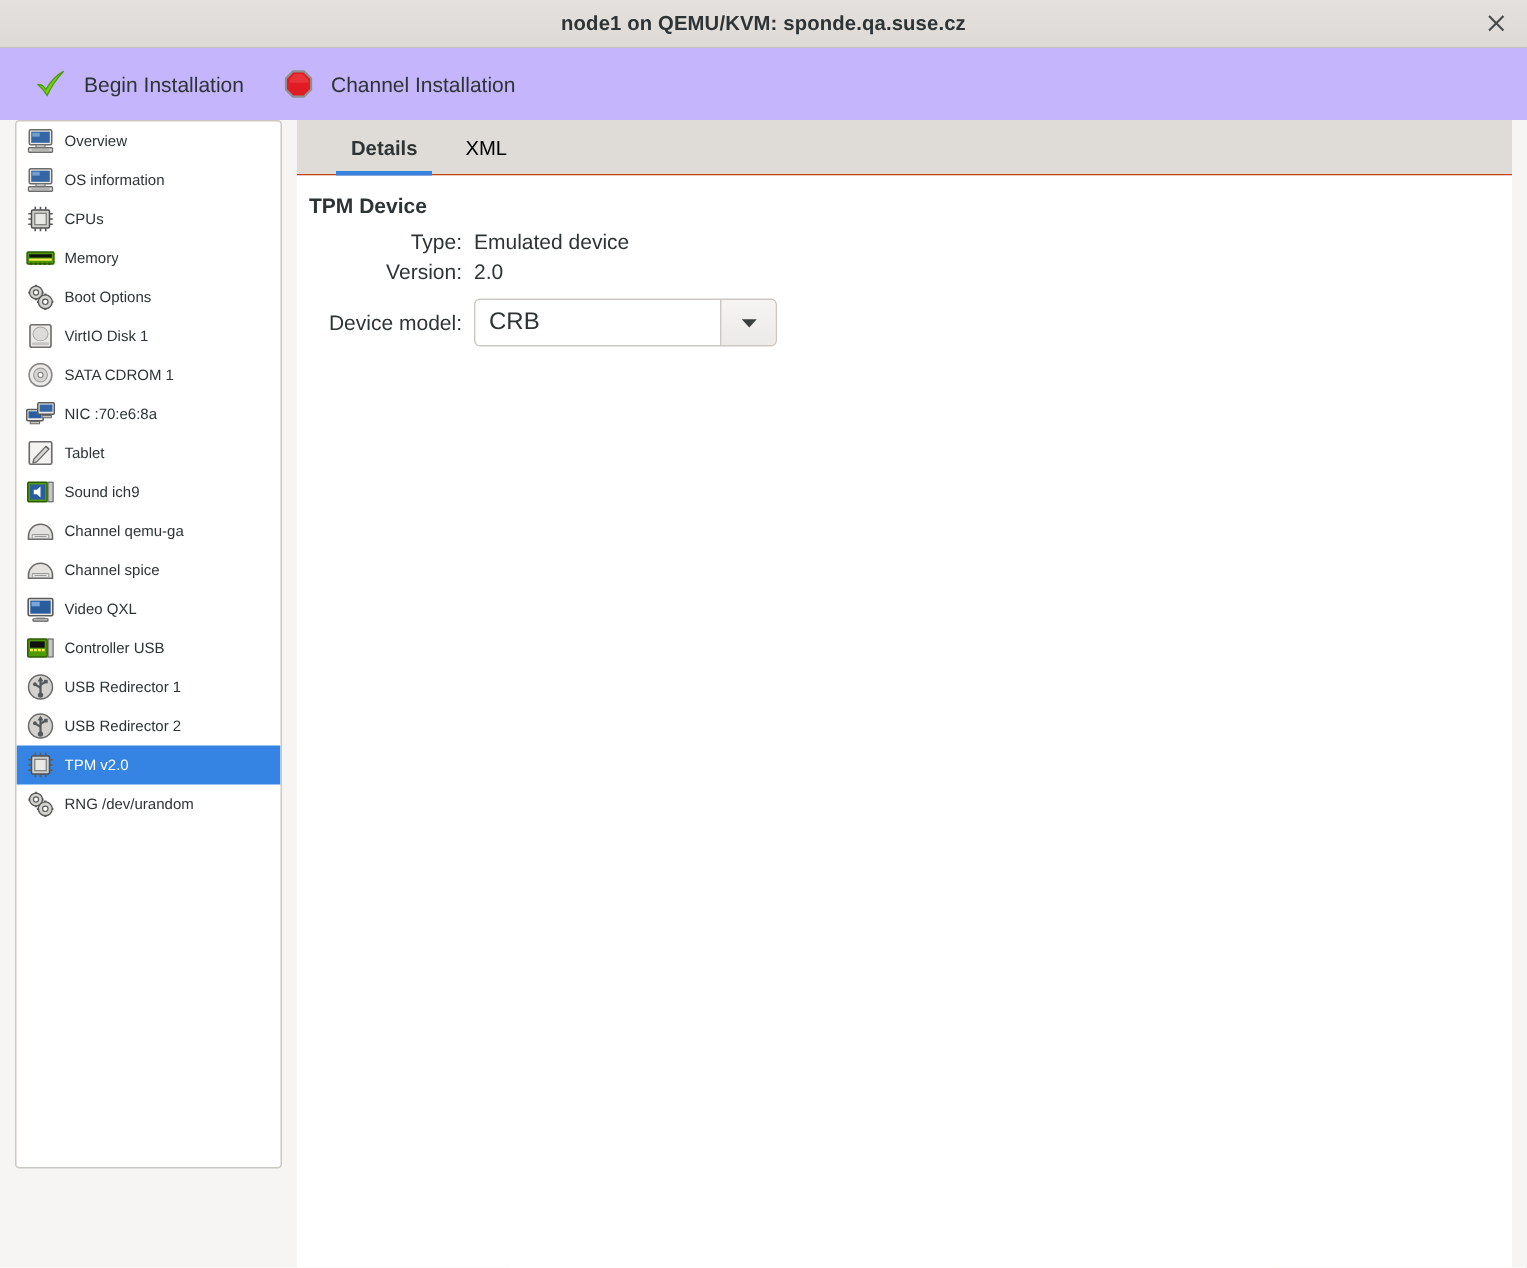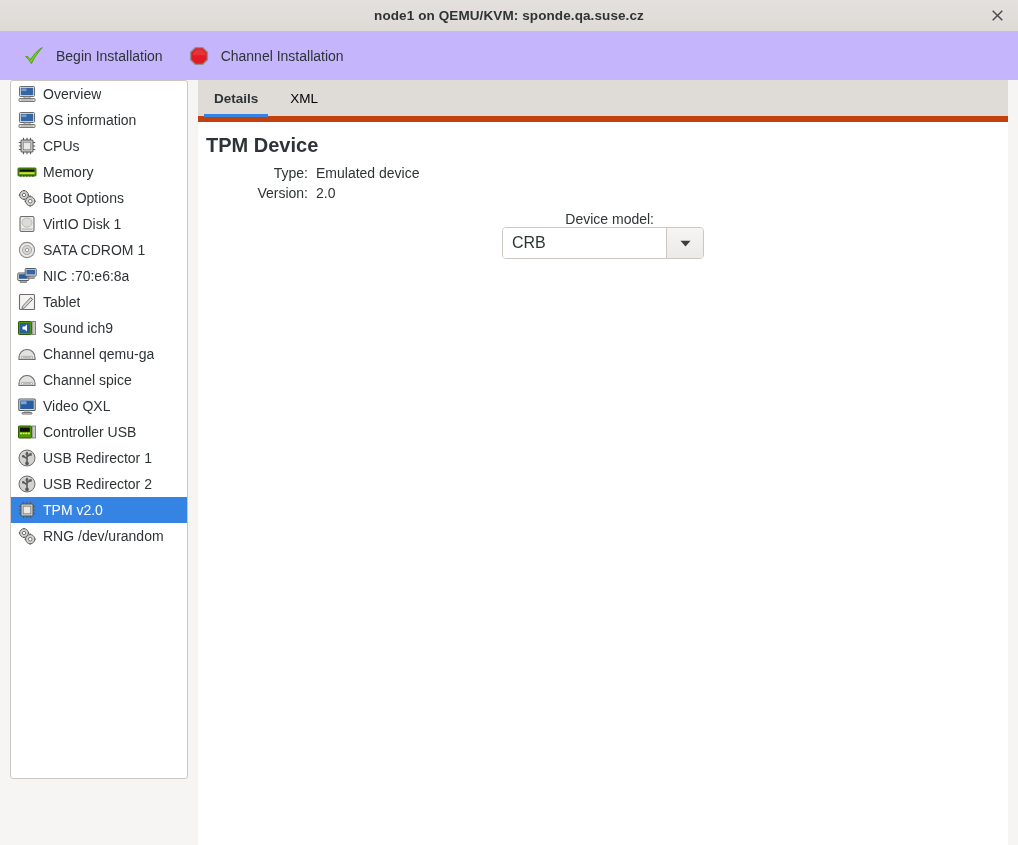--- a/index.html
+++ b/index.html
@@ -122,21 +122,21 @@
     width: 22px;
     height: 22px;
     margin-right: 5px;
     flex: none;
     display: flex;
     align-items: center;
     justify-content: center;
   }
   .hw-icon svg { display: block; }
   .hw-label {
-    font-size: 14px;
+    font-size: 10px;
     color: #2e3436;
     white-space: nowrap;
     overflow: hidden;
     text-overflow: ellipsis;
   }
 
   
   .main {
     flex: 1;
     margin-left: 10px;
@@ -144,21 +144,22 @@
     display: flex;
     flex-direction: column;
     min-width: 0;
   }
   .tabbar {
     height: 36px;
     background: #dfdcd8;
     display: flex;
     align-items: stretch;
     flex: none;
-    border-bottom: 6px solid #c2410c;
+    border-bottom: 1px solid #c2410c;
+    padding-left: 20px;
   }
   .tab {
     position: relative;
     display: flex;
     align-items: center;
     padding: 0 16px;
     font-size: 13.5px;
     color: #000000;
     cursor: pointer;
     white-space: nowrap;
@@ -177,21 +178,21 @@
     background: #3584e4;
   }
   .panel {
     flex: 1;
     background: #ffffff;
     padding: 12px 0 0 0;
     box-sizing: border-box;
     overflow: hidden;
   }
   .section-title {
-    font-size: 20px;
+    font-size: 14px;
     font-weight: bold;
     color: #2e3436;
     margin: 0 0 8px 8px;
   }
   .form-row {
     display: flex;
     align-items: center;
     margin-bottom: 4px;
   }
   .form-label {
@@ -200,21 +201,21 @@
     padding-right: 8px;
     font-size: 14px;
     color: #2e3436;
     flex: none;
     box-sizing: border-box;
   }
   .form-value {
     font-size: 14px;
     color: #2e3436;
   }
-  .form-row.model { margin-top: 10px; flex-direction: column; }
+  .form-row.model { margin-top: 10px; }
 
   .combo {
     display: flex;
     align-items: stretch;
     width: 202px;
     height: 32px;
     border: 1px solid #cdc7c2;
     border-radius: 4px;
     background: #ffffff;
     overflow: hidden;

